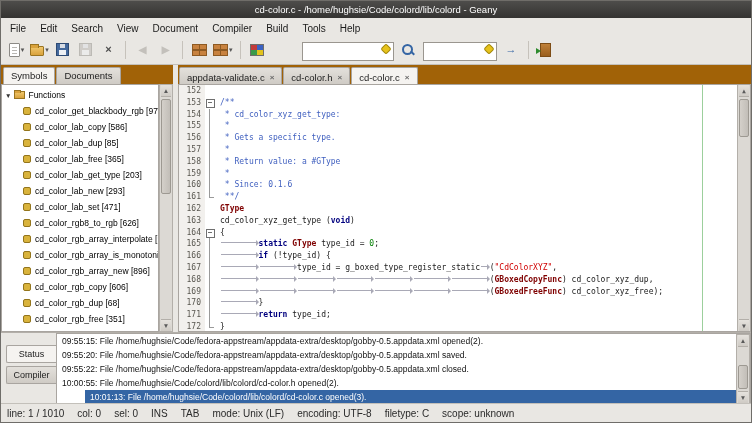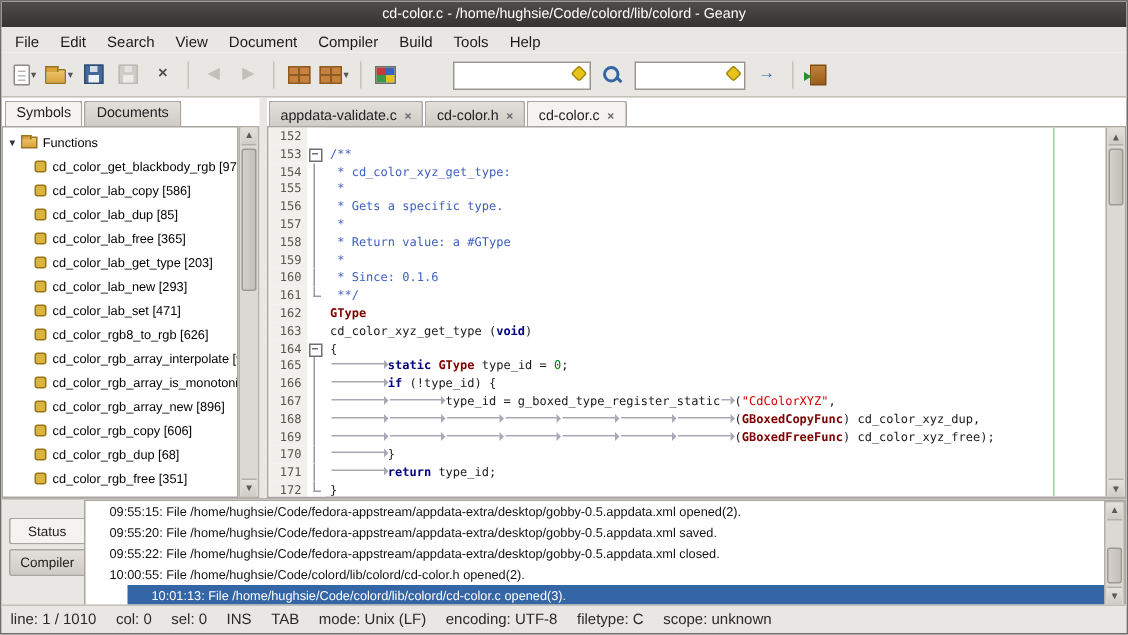--- a/index.html
+++ b/index.html
@@ -1,17 +1,17 @@
 <!DOCTYPE html>
 <html><head>
 <meta charset="utf-8">
 <style>
   * { margin:0; padding:0; box-sizing:border-box; }
   html,body { background:#9a9a9a; }
-  .window { position:relative; width:752px; height:423px; background:#ffffff;
+  .window { position:relative; width:752px; height:423px; background:#a16207;
             font-family:"Liberation Sans",sans-serif; border:1px solid #6f6d69; overflow:hidden; }
 
   
   .titlebar { position:absolute; top:0; left:0; right:0; height:17px;
               background:linear-gradient(#4e4d4b,#343331); color:#fff;
               font-size:9.5px; line-height:17px; text-align:center; }
 
   
   .menubar { position:absolute; top:17px; left:0; right:0; height:17px; background:#e9e7e3; padding-left:2px; }
   .menuitem { display:inline-block; padding:2px 7px 0; font-size:10px; color:#1a1a1a; }
@@ -118,21 +118,21 @@
   .msg-sb .thumb { bottom:14px; height:24px; }
 
   
   .msgwin { position:absolute; left:0; top:331px; right:0; height:73px; background:#e9e7e3; border-top:1px solid #b3afa9; }
   .msg-tabs { position:absolute; left:0; top:0; width:55px; height:100%; padding-top:9px; }
   .msg-tab { margin:3px 0 3px 5px; padding:3px 4px; font-size:9px; text-align:center; color:#222;
              border:1px solid #a9a5a0; border-right:none; background:linear-gradient(#e3e0db,#cfcbc5); border-radius:2px 0 0 2px; }
   .msg-tab.active { background:#f5f3f0; }
   .msg-list { position:absolute; left:55px; top:0; right:0; bottom:0; background:#fff; border:1px solid #a9a5a0; overflow:hidden; }
   .msg-rows { position:absolute; top:0; left:0; right:13px; bottom:0; overflow:hidden; }
-  .msg-row { height:14px; line-height:14px; font-size:8.5px; color:#111; padding-left:16px; white-space:nowrap; overflow:hidden; }
+  .msg-row { height:14px; line-height:14px; font-size:8.5px; color:#111; padding-left:5px; white-space:nowrap; overflow:hidden; }
   .msg-row.selected { background:#3465a4; color:#fff;margin-left:28px; }
 
   
   .statusbar { position:absolute; left:0; bottom:0; right:0; height:19px; background:#e9e7e3;
                border-top:1px solid #c3c0ba; display:flex; align-items:center; padding-left:6px; }
   .status-item { font-size:10px; color:#2a2a2a; margin-right:13px; white-space:nowrap; }
 </style>
 </head>
 <body>
 

